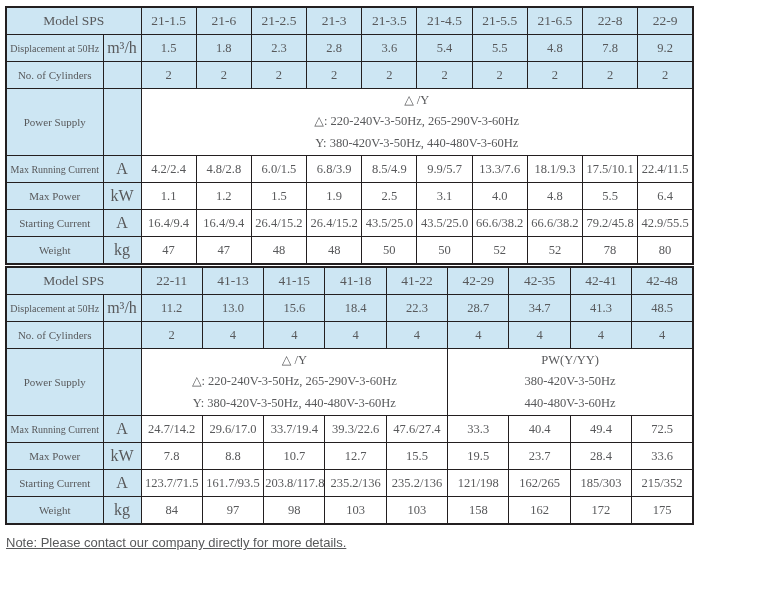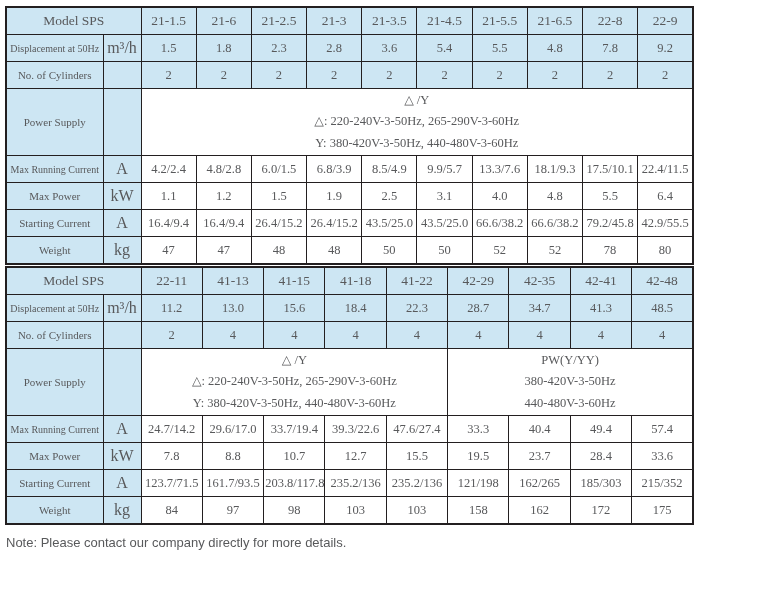--- a/index.html
+++ b/index.html
@@ -44,20 +44,21 @@
     height:66px;
     background:#ffffff;
     font-size:12.5px;
     line-height:1.72;
   }
   table.spec td.ps-section .ps-line{white-space:nowrap;}
   .note{
     font-size:13px;
     color:var(--text);
     padding:9px 1px 0 1px;
+    text-decoration:underline;
   }
 </style>
 </head>
 <body>
 
 <div class="page">
   <div id="tables-container">
       <table class="spec">
         <colgroup>
           <col style="width: 97px;">
@@ -253,21 +254,21 @@
             <td class="blue label-cell tight">Max Running Current</td>
             <td class="blue unit-cell">A</td>
             <td class="value">24.7/14.2</td>
             <td class="value">29.6/17.0</td>
             <td class="value">33.7/19.4</td>
             <td class="value">39.3/22.6</td>
             <td class="value">47.6/27.4</td>
             <td class="value">33.3</td>
             <td class="value">40.4</td>
             <td class="value">49.4</td>
-            <td class="value">57.4</td>
+            <td class="value">72.5</td>
           </tr>
           <tr>
             <td class="blue label-cell">Max Power</td>
             <td class="blue unit-cell">kW</td>
             <td class="value">7.8</td>
             <td class="value">8.8</td>
             <td class="value">10.7</td>
             <td class="value">12.7</td>
             <td class="value">15.5</td>
             <td class="value">19.5</td>

